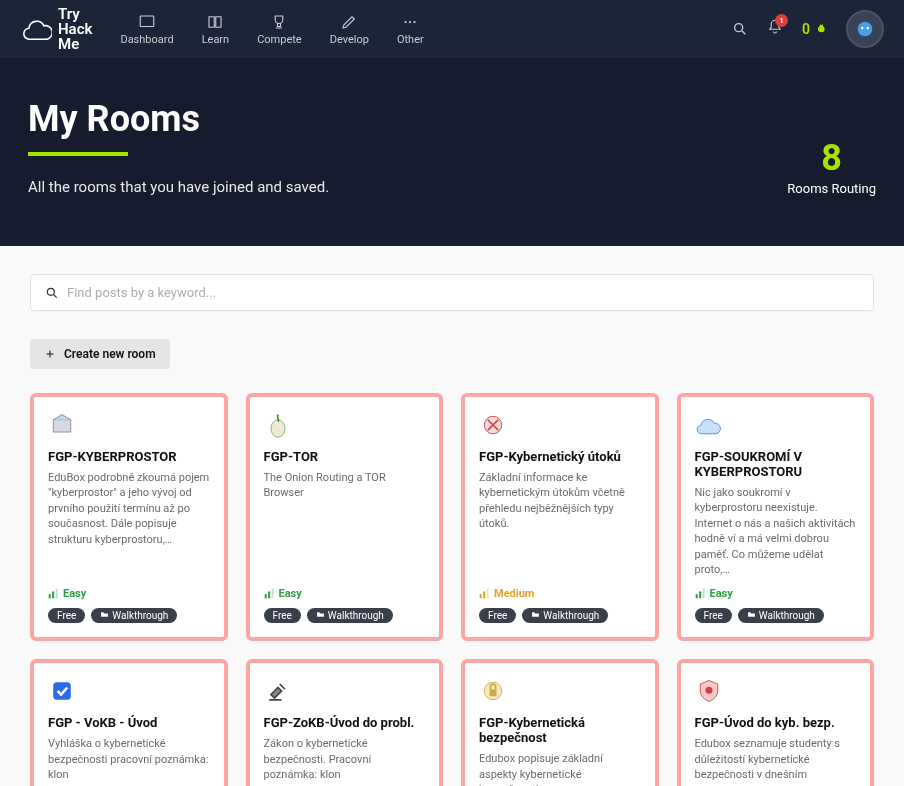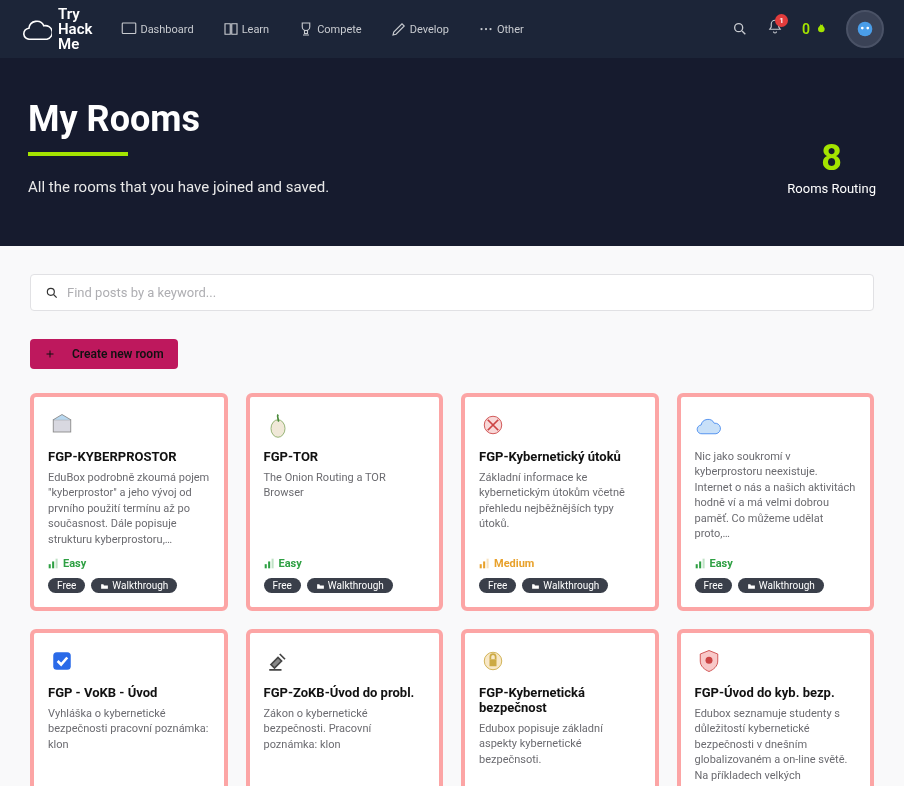--- a/index.html
+++ b/index.html
@@ -1,21 +1,21 @@
 <!DOCTYPE html>
 <html><head>
 <meta charset="utf-8">
 <style>
 *{box-sizing:border-box;margin:0;padding:0;font-family:-apple-system,BlinkMacSystemFont,"Segoe UI",Roboto,sans-serif}
 body{background:#fff}
 .topbar{background:#1c2538;height:58px;display:flex;align-items:center;padding:0 20px;justify-content:space-between}
 .topbar-left{display:flex;align-items:center;gap:28px}
 .logo{color:#fff;font-size:15px;display:flex;align-items:center;gap:6px;font-weight:600}
 .logo svg{width:32px;height:22px}
-.nav-item{display:flex;align-items:center;gap:2px;color:#c8cbd0;font-size:11px;cursor:pointer}
+.nav-item{display:flex;flex-direction:column;align-items:center;gap:2px;color:#c8cbd0;font-size:11px;cursor:pointer}
 .nav-item svg{width:18px;height:18px}
 .topbar-right{display:flex;align-items:center;gap:18px;color:#c8cbd0}
 .streak{color:#a4e400;font-size:14px;font-weight:600;display:flex;align-items:center;gap:2px}
 .avatar{width:38px;height:38px;border-radius:50%;background:#3a4256;border:2px solid #4a5266;display:flex;align-items:center;justify-content:center}
 .notif{position:relative}
 .notif-badge{position:absolute;top:-4px;right:-4px;background:#e23c3c;color:#fff;border-radius:50%;width:13px;height:13px;font-size:8px;display:flex;align-items:center;justify-content:center;font-weight:600}
 .hero{background:#161b2e;padding:40px 28px 50px;color:#fff;display:flex;justify-content:space-between;align-items:flex-end}
 .hero h1{font-size:36px;font-weight:700;margin-bottom:12px}
 .title-underline{width:100px;height:4px;background:#a4e400;margin-bottom:22px}
 .hero-sub{font-size:15px;color:#e8e8e8}
@@ -24,31 +24,31 @@
 .room-count-label{font-size:13px;color:#fff;margin-top:2px}
 .content{background:#f9f9fa;padding:28px 30px;min-height:520px}
 .search-bar{background:#fff;border:1px solid #e1e1e4;border-radius:4px;padding:10px 14px;display:flex;align-items:center;gap:8px;width:100%}
 .search-bar input{border:none;outline:none;flex:1;font-size:13px;color:#333}
 .search-bar input::placeholder{color:#aeaeb2}
 .tabs-row{display:flex;justify-content:space-between;align-items:center;margin-top:28px}
 .tabs{display:flex;gap:24px}
 .tab{display:flex;align-items:center;gap:6px;font-size:12px;color:#6b6b70;padding-bottom:10px;cursor:pointer;border-bottom:2px solid transparent}
 .tab.active{color:#111;font-weight:600;border-bottom-color:#a4e400}
 .tab svg{width:14px;height:14px}
-.create-btn{background:#be185d;color:#111;border:none;border-radius:4px;padding:8px 14px;font-size:12px;font-weight:600;display:flex;align-items:center;gap:16px;cursor:pointer}
+.create-btn{background:#e5e5e5;color:#111;border:none;border-radius:4px;padding:8px 14px;font-size:12px;font-weight:600;display:flex;align-items:center;gap:8px;cursor:pointer}
 .grid{display:grid;grid-template-columns:repeat(4,1fr);gap:18px;margin-top:24px}
 .card{background:#fff;border:4px solid #fca5a5;border-radius:6px;padding:14px;display:flex;flex-direction:column;min-height:180px}
 .card-icon{width:28px;height:28px;margin-bottom:10px;display:flex;align-items:center;justify-content:center;font-size:22px}
 .card-title{font-size:13px;font-weight:700;color:#111;margin-bottom:6px}
 .card-desc{font-size:11px;color:#6b6b70;line-height:1.4;flex:1}
 .card-diff{display:flex;align-items:center;gap:4px;font-size:11px;font-weight:700;margin-top:10px}
 .diff-easy{color:#2ea043}
 .diff-medium{color:#e8a12b}
 .badges{display:flex;gap:6px;margin-top:8px}
-.badge{background:#3a3f4a;color:#fff;border-radius:10px;padding:2px 9px;font-size:10px;display:flex;align-items:flex-end;gap:3px}
+.badge{background:#3a3f4a;color:#fff;border-radius:10px;padding:2px 9px;font-size:10px;display:flex;align-items:flex-start;gap:3px}
 .badge svg{width:9px;height:9px}
 </style>
 </head>
 <body>
 
 <div class="topbar">
   <div class="topbar-left">
     <div class="logo">
       <svg viewBox="0 0 40 28">
           <path d="M30 10a10 10 0 00-19 3 7 7 0 001 14h22a8 8 0 10-4-17z" fill="none" stroke="#fff" stroke-width="2"></path>
@@ -236,20 +236,21 @@
             <span>Walkthrough</span>
           </span>
         </div>
       </div>
       <div class="card">
     <div class="card-icon">
           <svg viewBox="0 0 32 32">
             <path d="M22 14a8 8 0 00-15 2 5 5 0 001 10h16a6 6 0 10-2-12z" fill="#c8e0f8" stroke="#48e"></path>
           </svg>
         </div>
+    <div class="card-title">FGP-SOUKROMÍ V KYBERPROSTORU</div>
     <div class="card-desc">Nic jako soukromí v kyberprostoru neexistuje. Internet o nás a našich aktivitách hodně ví a má velmi dobrou paměť. Co můžeme udělat proto,…</div>
     <div class="card-diff diff-easy">
           <svg viewBox="0 0 16 16" width="11" height="11">
             <rect x="1" y="9" width="3" height="6" fill="currentColor"></rect>
             <rect x="6" y="5" width="3" height="10" fill="currentColor"></rect>
             <rect x="11" y="1" width="3" height="14" fill="currentColor" opacity="0.3"></rect>
           </svg>
           <span>Easy</span>
         </div>
     <div class="badges">

